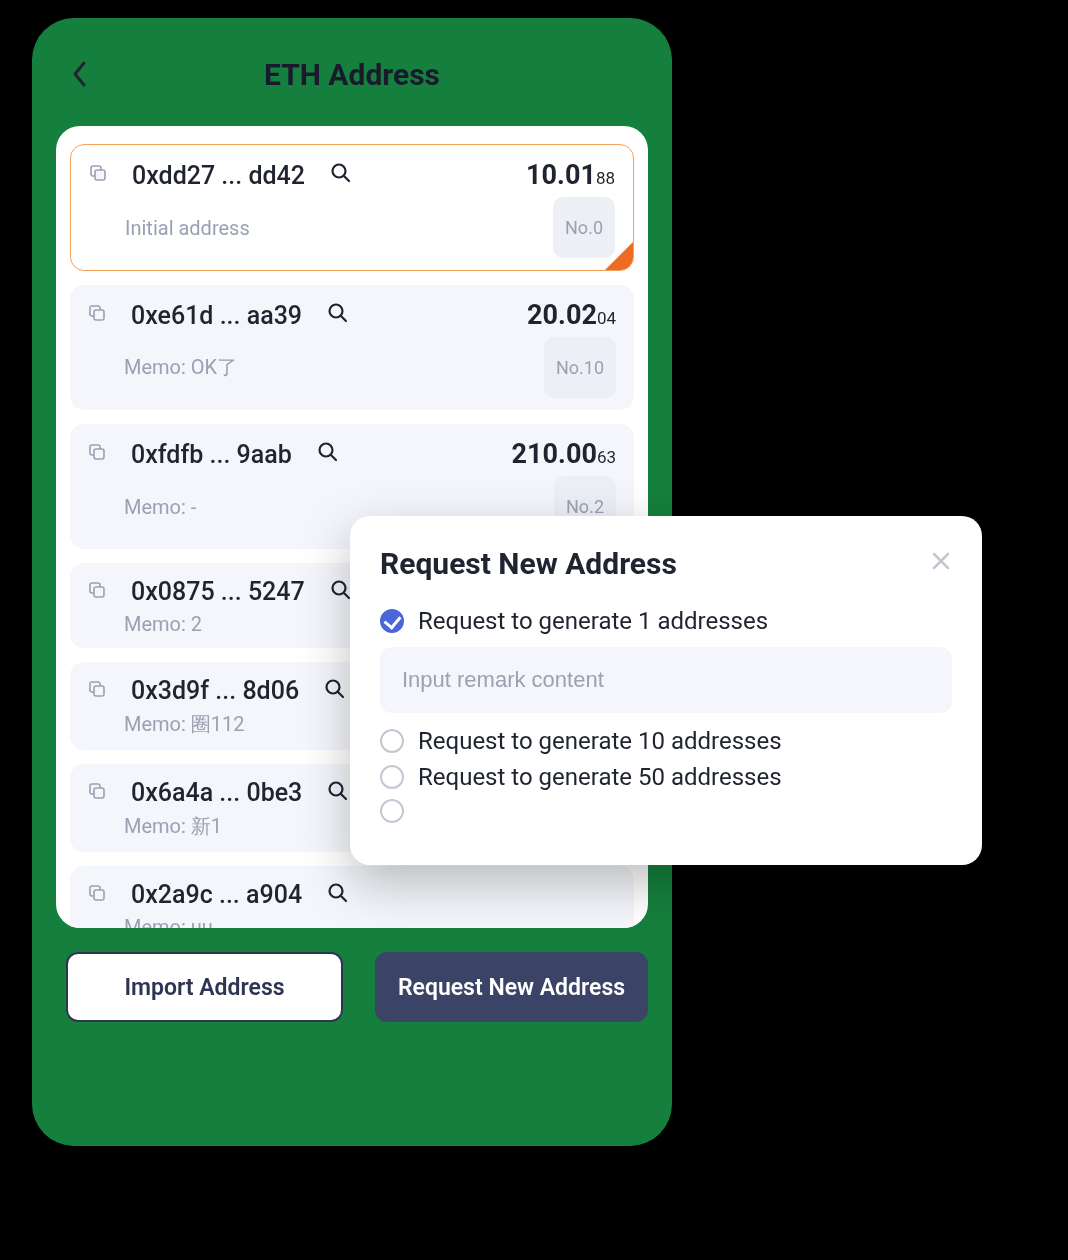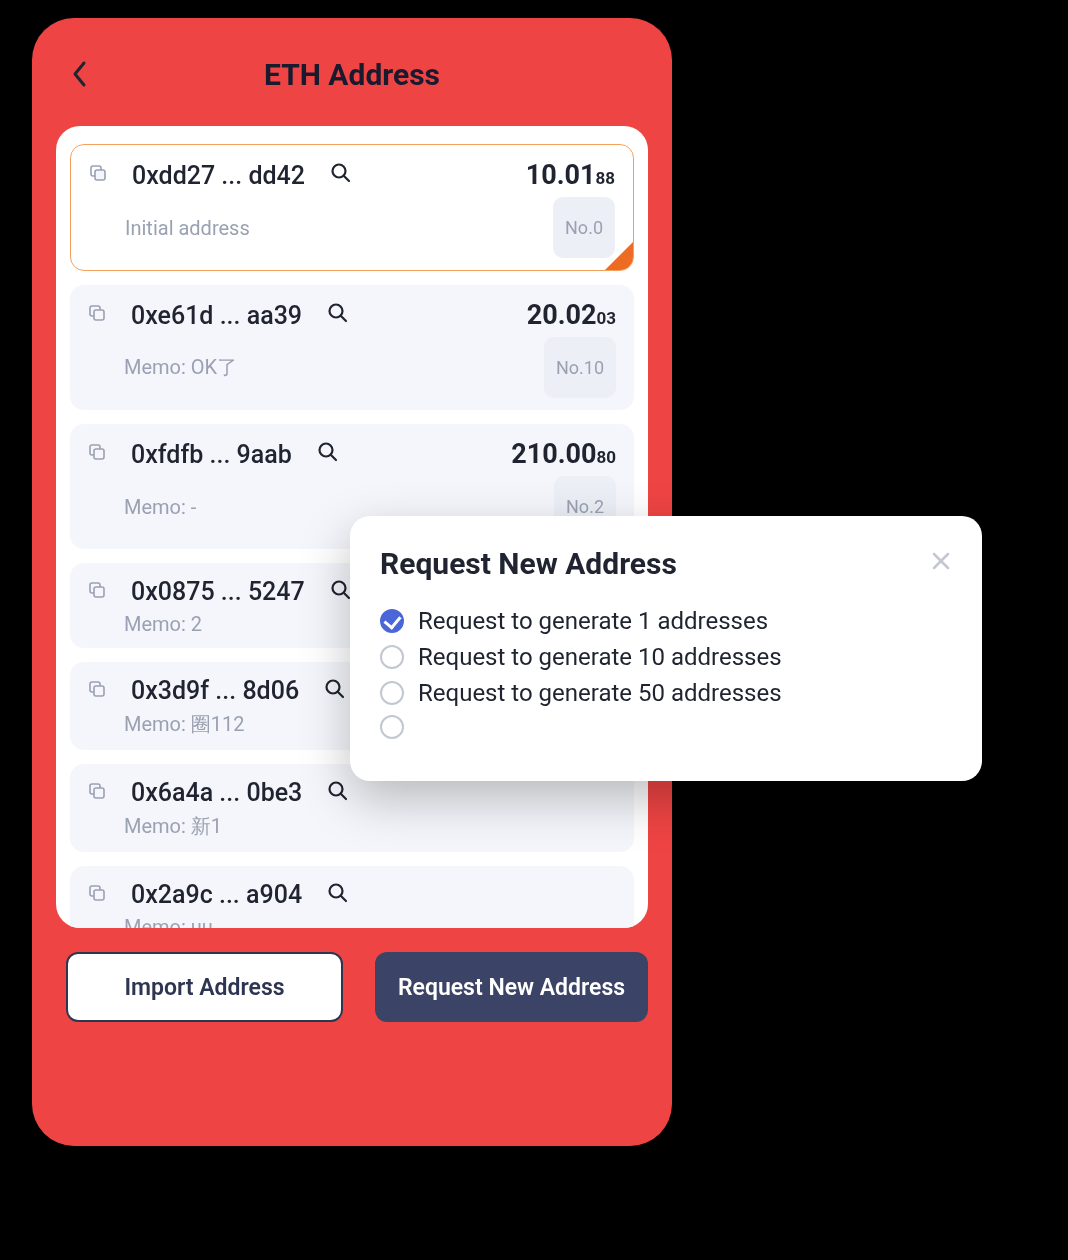--- a/index.html
+++ b/index.html
@@ -10,21 +10,21 @@
     font-family: -apple-system, BlinkMacSystemFont, "Segoe UI", Roboto, sans-serif;
     position: relative;
     overflow: hidden;
   }
   .phone {
     position: absolute;
     left: 32px;
     top: 18px;
     width: 640px;
     height: 1128px;
-    background: #ef4444;
+    background: #15803d;
     border-radius: 42px;
     padding: 28px 24px 22px 24px;
     box-shadow: 0 10px 40px rgba(0,0,0,.15);
   }
   .header {
     display: flex;
     align-items: center;
     justify-content: center;
     position: relative;
     height: 56px;
@@ -111,21 +111,21 @@
   }
   .zoom-icon { color: #1f2430; cursor: pointer; flex-shrink:0;}
   .balance {
     margin-left: auto;
     font-size: 27px;
     font-weight: 700;
     color: #1f2430;
   }
   .balance .decimals {
     font-size: 17px;
-    font-weight: 700;
+    font-weight: 400;
   }
   .addr-row2 {
     display: flex;
     align-items: center;
     margin-top: 6px;
   }
   .memo {
     font-size: 20px;
     color: #9aa1b2;
     margin-left: 36px;
@@ -284,39 +284,39 @@
         <div class="addr-row1">
           <span class="copy-icon"><svg width="18" height="18" viewBox="0 0 18 18" fill="none">
               <rect x="2" y="2" width="10" height="10" rx="2" stroke="#9aa1b2" stroke-width="1.6"></rect>
               <rect x="6" y="6" width="10" height="10" rx="2" stroke="#9aa1b2" stroke-width="1.6" fill="#f4f6fb"></rect>
             </svg></span>
           <span class="addr-text">0xe61d ... aa39</span>
           <span class="zoom-icon"><svg width="22" height="22" viewBox="0 0 22 22" fill="none">
               <circle cx="9" cy="9" r="6.5" stroke="#1f2430" stroke-width="2.2"></circle>
               <line x1="14" y1="14" x2="19" y2="19" stroke="#1f2430" stroke-width="2.2" stroke-linecap="round"></line>
             </svg></span>
-          <span class="balance">20.02<span class="decimals">03</span></span>
+          <span class="balance">20.02<span class="decimals">04</span></span>
         </div>
         <div class="addr-row2">
           <span class="memo">Memo: OK了</span>
           <span class="badge">No.10</span>
         </div>
       </div>
       <div class="addr-card">
         <div class="addr-row1">
           <span class="copy-icon"><svg width="18" height="18" viewBox="0 0 18 18" fill="none">
               <rect x="2" y="2" width="10" height="10" rx="2" stroke="#9aa1b2" stroke-width="1.6"></rect>
               <rect x="6" y="6" width="10" height="10" rx="2" stroke="#9aa1b2" stroke-width="1.6" fill="#f4f6fb"></rect>
             </svg></span>
           <span class="addr-text">0xfdfb ... 9aab</span>
           <span class="zoom-icon"><svg width="22" height="22" viewBox="0 0 22 22" fill="none">
               <circle cx="9" cy="9" r="6.5" stroke="#1f2430" stroke-width="2.2"></circle>
               <line x1="14" y1="14" x2="19" y2="19" stroke="#1f2430" stroke-width="2.2" stroke-linecap="round"></line>
             </svg></span>
-          <span class="balance">210.00<span class="decimals">80</span></span>
+          <span class="balance">210.00<span class="decimals">63</span></span>
         </div>
         <div class="addr-row2">
           <span class="memo">Memo: -</span>
           <span class="badge">No.2</span>
         </div>
       </div>
       <div class="addr-card">
         <div class="addr-row1">
           <span class="copy-icon"><svg width="18" height="18" viewBox="0 0 18 18" fill="none">
               <rect x="2" y="2" width="10" height="10" rx="2" stroke="#9aa1b2" stroke-width="1.6"></rect>
@@ -410,21 +410,21 @@
     <div class="modal-title">Request New Address</div>
     <div class="modal-close">
       <svg width="22" height="22" viewBox="0 0 22 22">
           <path d="M4 4 L18 18 M18 4 L4 18" stroke="#c2c7d2" stroke-width="2.5" stroke-linecap="round"></path>
         </svg>
     </div>
   </div>
   <div id="modal-options"><div class="radio-row">
         <div class="radio checked"></div>
         <div class="radio-label">Request to generate 1 addresses</div>
-      </div><div class="radio-row">
+      </div><input class="remark-input" placeholder="Input remark content" style=""><div class="radio-row">
         <div class="radio"></div>
         <div class="radio-label">Request to generate 10 addresses</div>
       </div><div class="radio-row">
         <div class="radio"></div>
         <div class="radio-label">Request to generate 50 addresses</div>
       </div><div class="radio-row">
         <div class="radio"></div>
       </div></div>
 </div>
 

